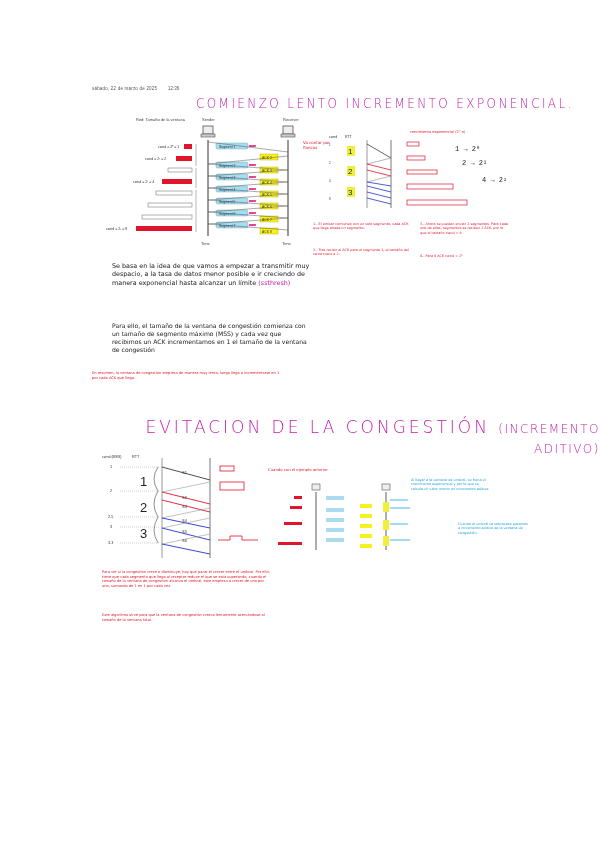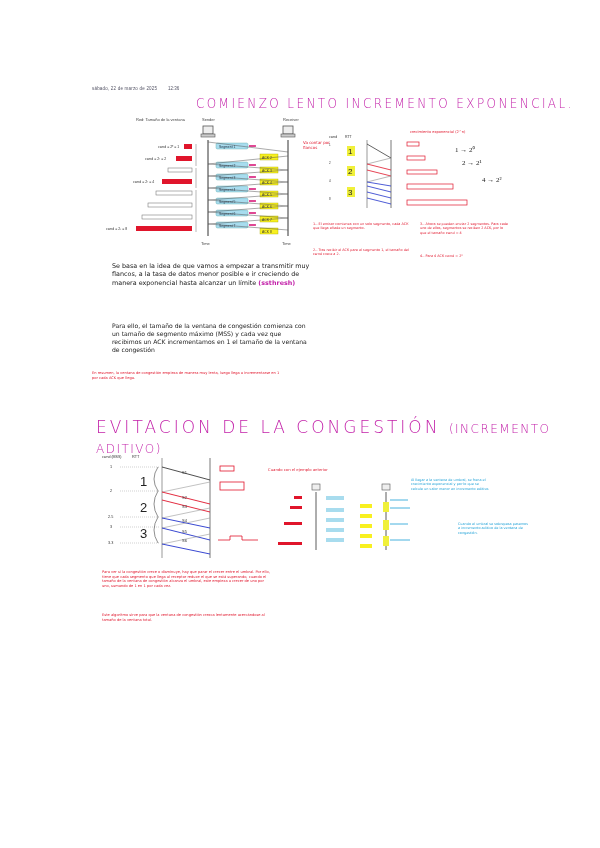--- a/index.html
+++ b/index.html
@@ -2,42 +2,42 @@
 <html><head>
 <meta charset="utf-8">
 <style>
   * { box-sizing: border-box; margin: 0; padding: 0; }
   html, body { width: 600px; height: 848px; background: #ffffff; overflow: hidden; }
   body { position: relative; font-family: "Liberation Sans", sans-serif; color: #222; }
   .abs { position: absolute; }
   .date { left: 92px; top: 86px; font-size: 4.5px; color: #556; letter-spacing: 0.2px; }
   .time { left: 168px; top: 86px; font-size: 4.5px; color: #556; }
   .title1 { left: 196px; top: 96px; font-size: 12px; color: #c21fa8; letter-spacing: 2.4px; font-family: "DejaVu Sans", sans-serif; font-weight: 300; transform: scaleY(1.15); }
-  .title2 { left: 96px; top: 417px; font-size: 17px; color: #c21fa8; letter-spacing: 3px; font-family: "DejaVu Sans", sans-serif; font-weight: 300; }
+  .title2 { left: 96px; top: 417px; font-size: 17px; color: #c21fa8; letter-spacing: 3px; font-family: "DejaVu Sans", sans-serif; font-weight: 300; text-align: right; }
   .title2 small { font-size: 12px; letter-spacing: 1.5px; }
   .hand { font-family: "DejaVu Sans", sans-serif; line-height: 1.32; }
   .black { color: #1a1a1a; }
   .red { color: #e0152b; }
   .blue { color: #1a9fd6; }
-  .pink { color: #c21fa8; font-weight: bold; }
+  .pink { color: #c21fa8; }
   .para1 { left: 112px; top: 262px; width: 200px; font-size: 6.4px; }
   .para2 { left: 112px; top: 322px; width: 200px; font-size: 6.1px; }
   .para3 { left: 92px; top: 371px; width: 190px; font-size: 3.6px; }
   .para4 { left: 102px; top: 570px; width: 170px; font-size: 3.6px; }
   .para5 { left: 102px; top: 613px; width: 170px; font-size: 3.6px; }
   .note-a { left: 313px; top: 222px; width: 100px; font-size: 3.4px; }
   .note-b { left: 313px; top: 248px; width: 100px; font-size: 3.4px; }
   .note-c { left: 420px; top: 222px; width: 90px; font-size: 3.4px; }
   .note-d { left: 420px; top: 254px; width: 90px; font-size: 3.4px; }
   .note-e { left: 410px; top: 130px; font-size: 3.6px; }
   .note-f { left: 268px; top: 467px; font-size: 3.8px; }
   .note-g { left: 411px; top: 478px; width: 80px; font-size: 3.4px; }
   .note-h { left: 458px; top: 522px; width: 70px; font-size: 3.4px; }
   .side-label { left: 303px; top: 140px; width: 30px; font-size: 4px; line-height: 1.25; }
-  .formula { font-size: 7px; color: #222; font-family: Liberation Serif, serif; text-align: right; }
+  .formula { font-size: 7px; color: #222; font-family: Liberation Mono, monospace; text-align: right; }
   svg text { font-family: "Liberation Sans", sans-serif; }
 </style>
 </head>
 <body>
 
 <div class="abs date">sábado, 22 de marzo de 2025</div>
 <div class="abs time">12:36</div>
 
 <div class="abs title1">COMIENZO LENTO INCREMENTO EXPONENCIAL.</div>
 
@@ -195,21 +195,21 @@
 <div class="abs formula" style="left:455px;top:145px">1 → 2⁰</div>
 <div class="abs formula" style="left:462px;top:159px">2 → 2¹</div>
 <div class="abs formula" style="left:482px;top:176px">4 → 2²</div>
 
 <div class="abs hand red note-a">1.- El emisor comienza con un solo segmento, cada ACK que llega añade un segmento.</div>
 <div class="abs hand red note-b">2.- Tras recibir el ACK para el segmento 1, el tamaño del cwnd crece a 2.</div>
 <div class="abs hand red note-c">3.- Ahora se pueden enviar 2 segmentos. Para cada uno de ellos, segmentos se reciben 2 ACK, por lo que el tamaño cwnd = 4</div>
 <div class="abs hand red note-d">4.- Para 4 ACK cwnd = 2³</div>
 
 <div class="abs hand black para1">
-  <span>Se basa en la idea de que vamos a empezar a transmitir muy flancos, a la tasa de datos menor posible e ir creciendo de manera exponencial hasta alcanzar un límite</span>
+  <span>Se basa en la idea de que vamos a empezar a transmitir muy despacio, a la tasa de datos menor posible e ir creciendo de manera exponencial hasta alcanzar un límite</span>
   <span class="pink">(ssthresh)</span>
 </div>
 <div class="abs hand black para2">Para ello, el tamaño de la ventana de congestión comienza con un tamaño de segmento máximo (MSS) y cada vez que recibimos un ACK incrementamos en 1 el tamaño de la ventana de congestión</div>
 <div class="abs hand red para3">En resumen, la ventana de congestión empieza de manera muy lenta, luego llega a incrementarse en 1 por cada ACK que llega.</div>
 
 <div class="abs title2">
   <span>EVITACION DE LA CONGESTIÓN</span>
   <small>(INCREMENTO ADITIVO)</small>
 </div>
 

